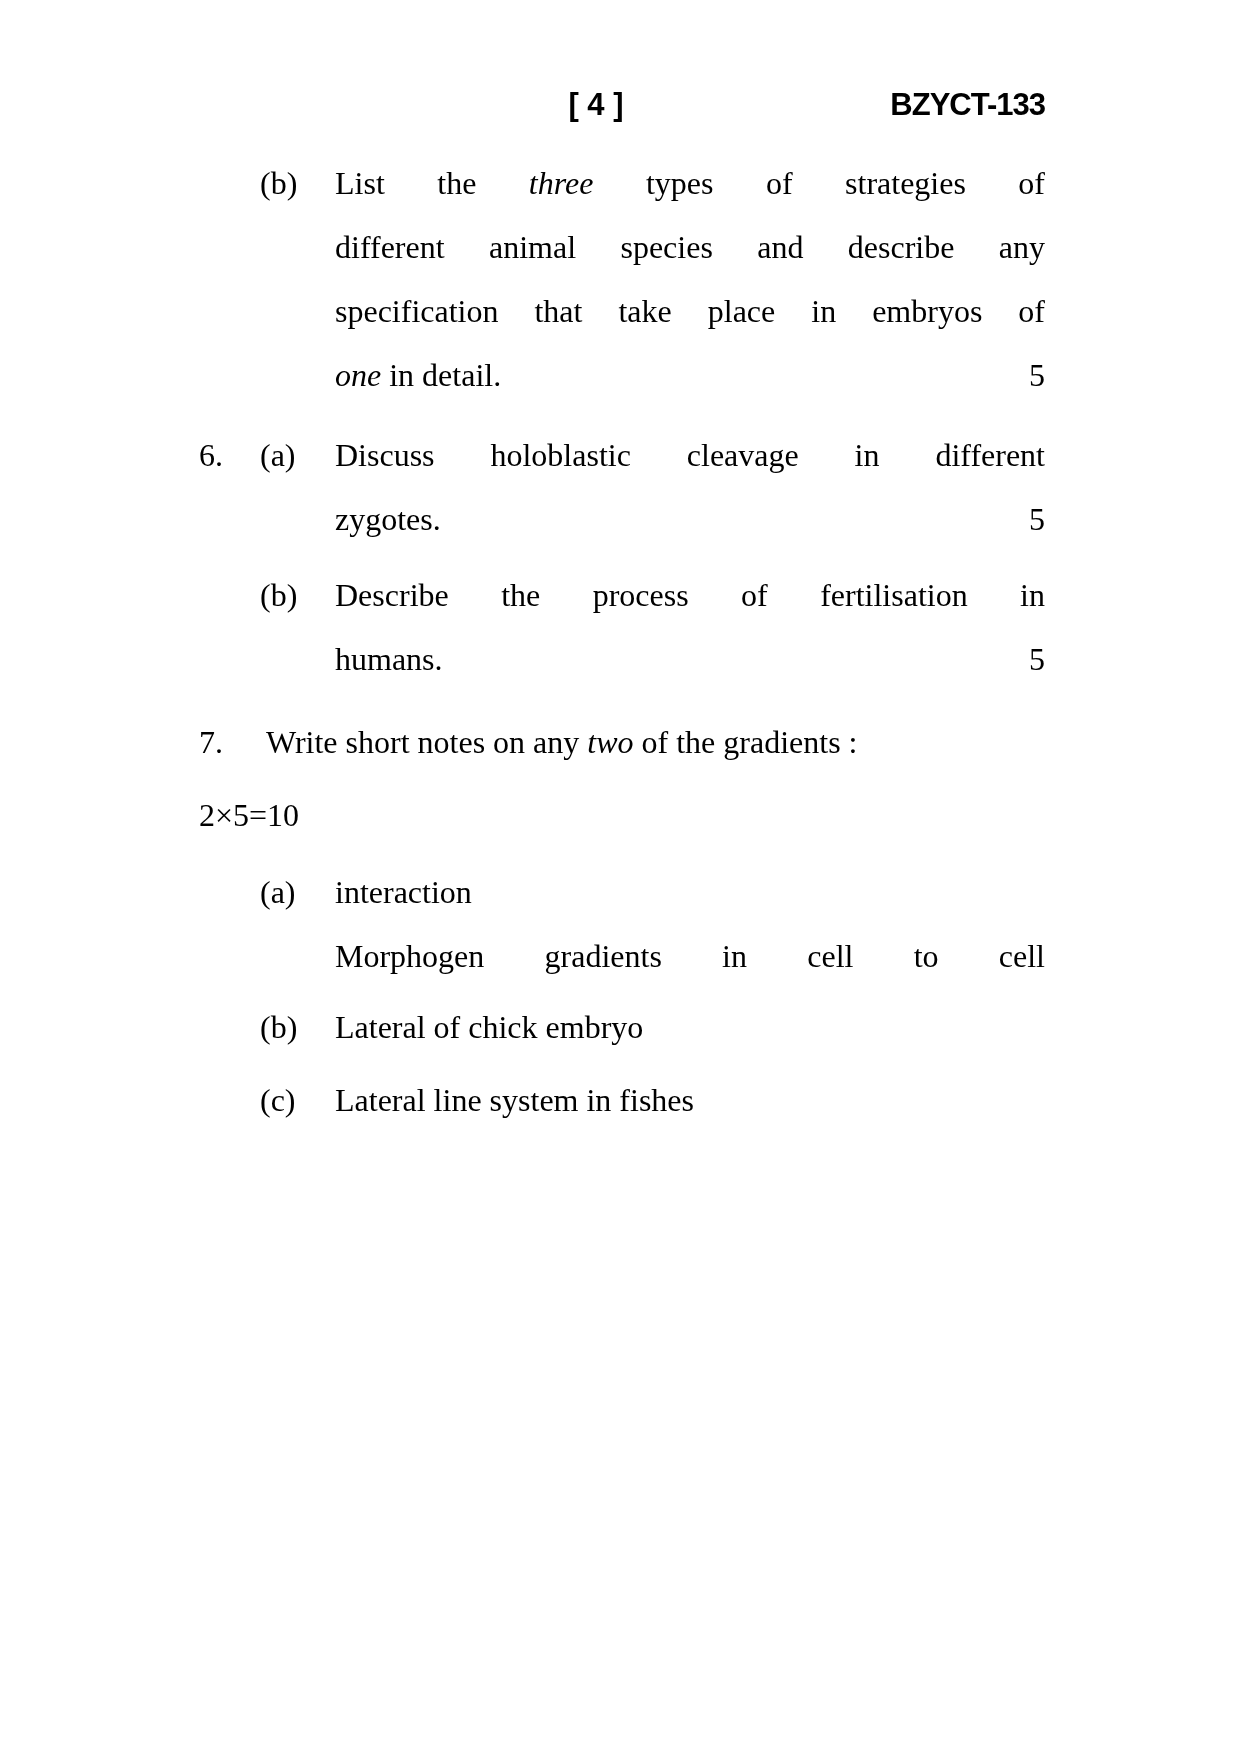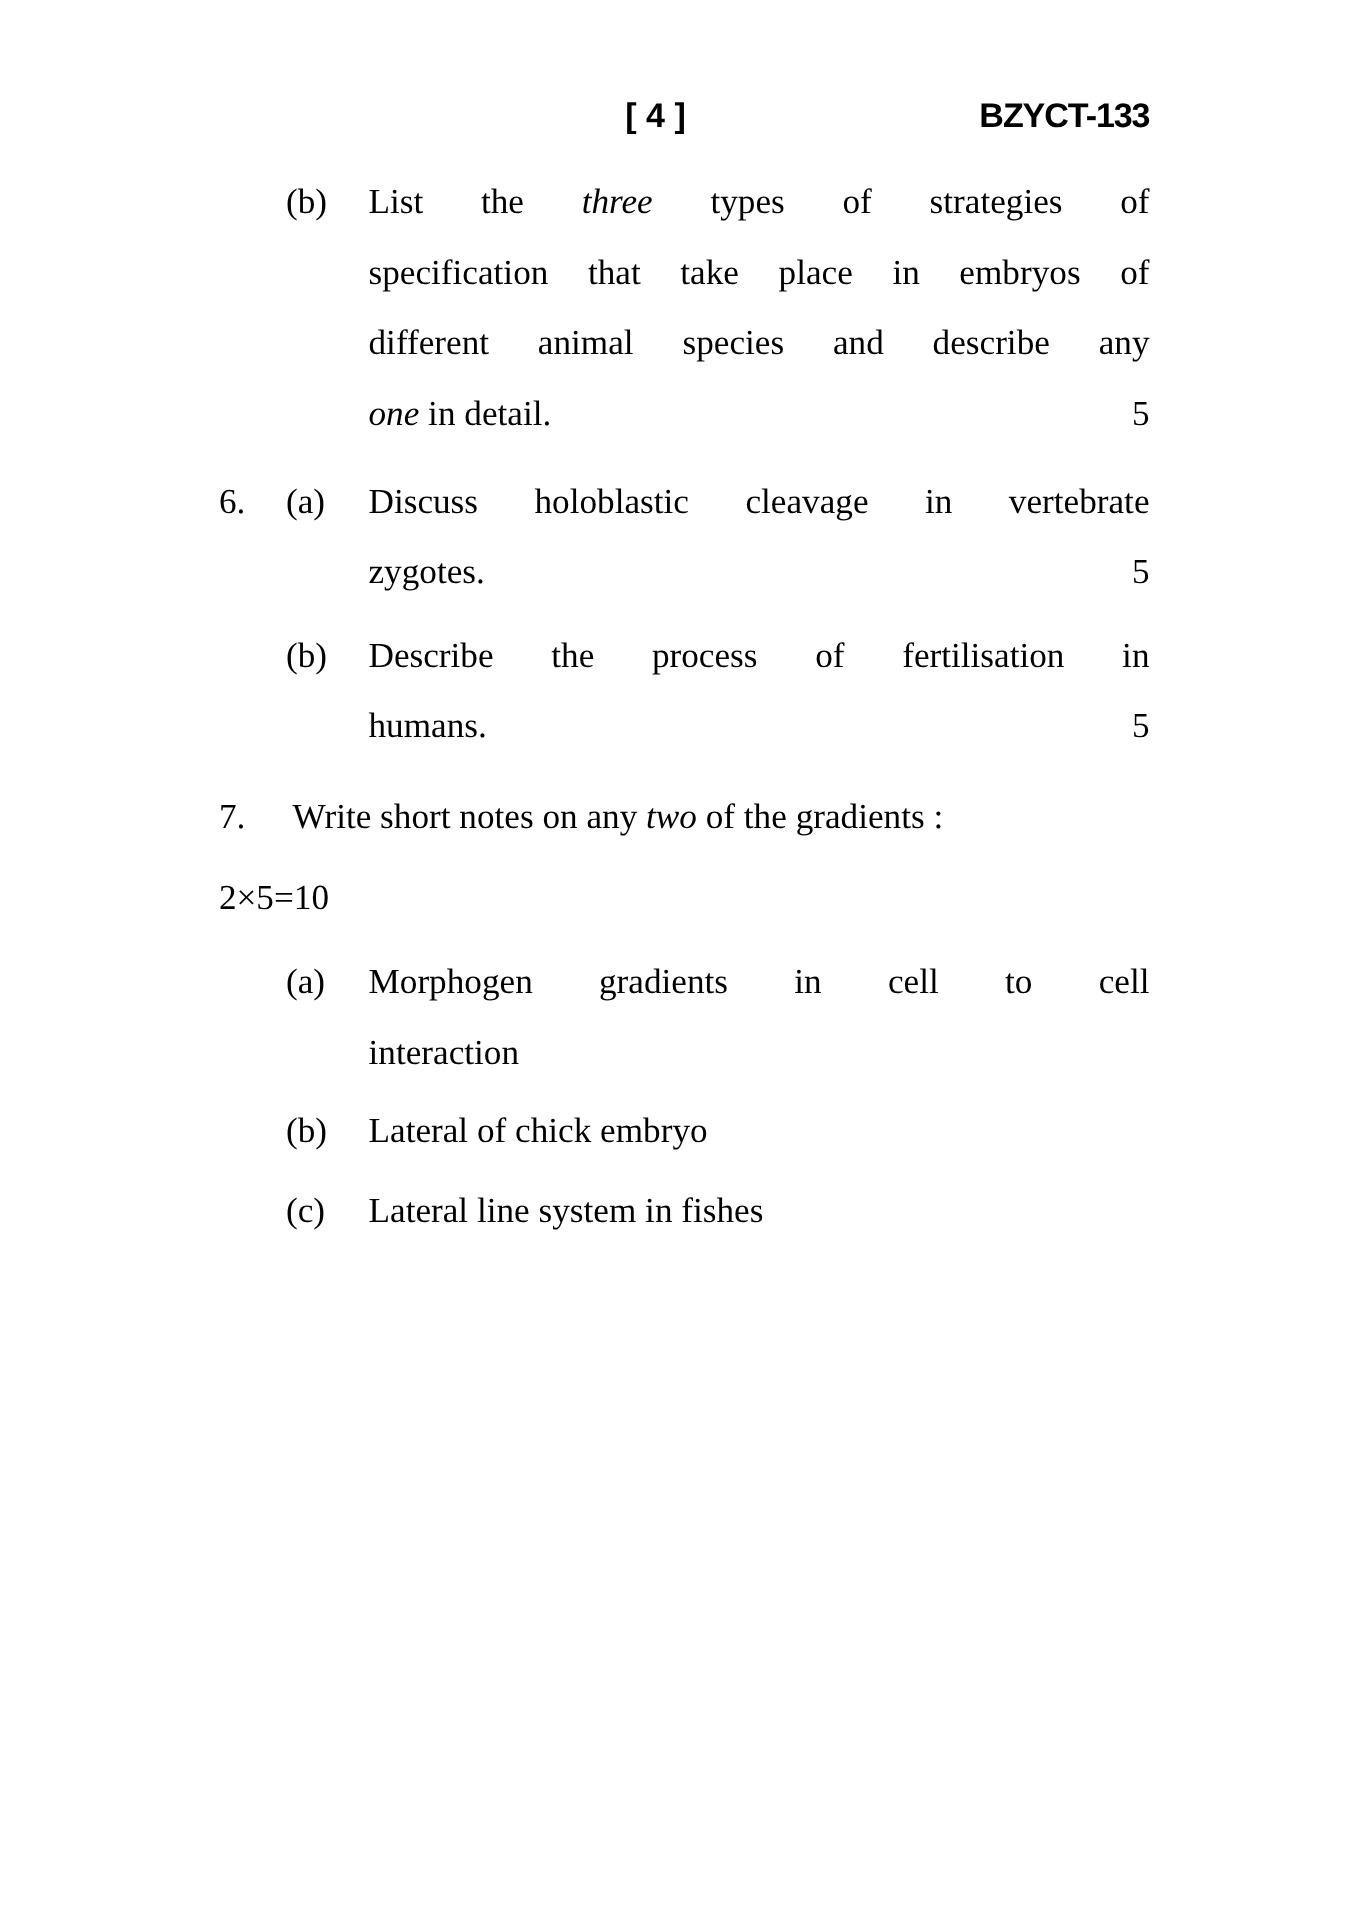--- a/index.html
+++ b/index.html
@@ -92,31 +92,31 @@
     <div class="header">
       <span class="pagenum">[ 4 ]</span>
       <span class="papercode">BZYCT-133</span>
     </div>
 
     <div class="row mt14">
       <div class="col-num"></div>
       <div class="col-label">(b)</div>
       <div class="col-text">
         <div class="line just"><span>List the</span> <span class="it">three</span> <span>types of strategies of</span></div>
+        <div class="line just">different animal species and describe any</div>
         <div class="line just">specification that take place in embryos of</div>
-        <div class="line just">different animal species and describe any</div>
         <div class="line"><span class="it">one</span> <span>in detail.</span><span class="marks">5</span></div>
       </div>
     </div>
 
     <div class="row mt16">
       <div class="col-num">6.</div>
       <div class="col-label">(a)</div>
       <div class="col-text">
-        <div class="line just">Discuss holoblastic cleavage in vertebrate</div>
+        <div class="line just">Discuss holoblastic cleavage in different</div>
         <div class="line"><span>zygotes.</span><span class="marks">5</span></div>
       </div>
     </div>
 
     <div class="row mt12">
       <div class="col-num"></div>
       <div class="col-label">(b)</div>
       <div class="col-text">
         <div class="line just">Describe the process of fertilisation in</div>
         <div class="line"><span>humans.</span><span class="marks">5</span></div>
@@ -127,22 +127,22 @@
       <div class="col-num wide">7.</div>
       <div class="col-stem"><span>Write short notes on any</span> <span class="bi">two</span> <span>of the gradients :</span></div>
     </div>
 
     <div class="formula-line mt9">2×5=10</div>
 
     <div class="row mt13">
       <div class="col-num"></div>
       <div class="col-label">(a)</div>
       <div class="col-text">
+        <div class="line">interaction</div>
         <div class="line just">Morphogen gradients in cell to cell</div>
-        <div class="line">interaction</div>
       </div>
     </div>
 
     <div class="row mt7">
       <div class="col-num"></div>
       <div class="col-label">(b)</div>
       <div class="col-text">
         <div class="line">Lateral of chick embryo</div>
       </div>
     </div>

